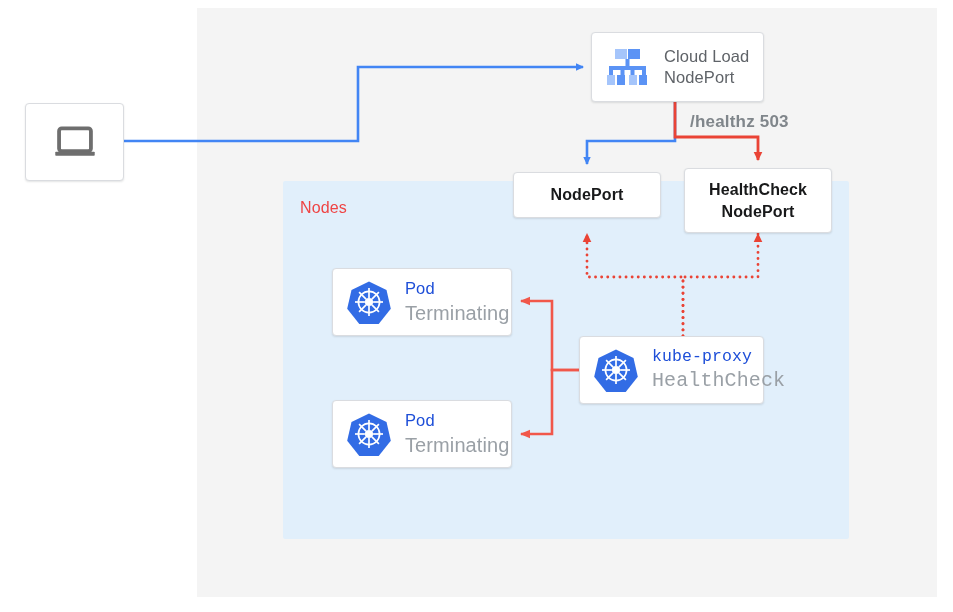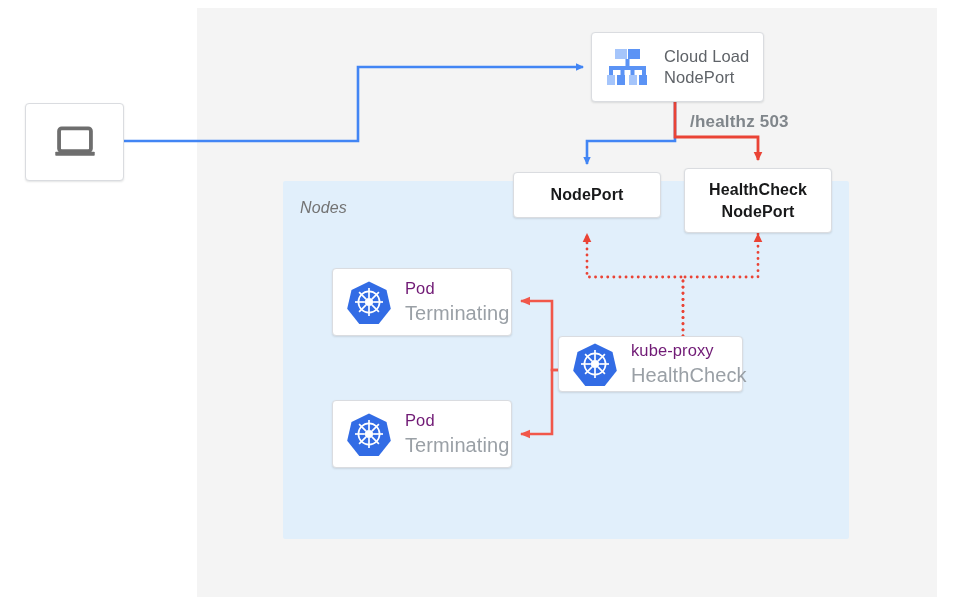--- a/index.html
+++ b/index.html
@@ -37,23 +37,22 @@
     width: 566px;
     height: 358px;
     background: #e1effb;
     border-radius: 2px;
   }
   #nodes-label {
     position: absolute;
     left: 300px;
     top: 199px;
     font-size: 16px;
-    color: #737373;
-    letter-spacing: .1px;
-    font-style: italic;
+    color: #ef4444;
+    letter-spacing: .1px;
   }
 
   
   .card {
     position: absolute;
     background: #ffffff;
     border: 1px solid #dadce0;
     border-radius: 4px;
     box-sizing: border-box;
     box-shadow: 0 1px 2px rgba(60,64,67,.14);
@@ -83,42 +82,42 @@
     display: block;
   }
   .card-text {
     margin-left: 14px;
     display: flex;
     flex-direction: column;
     justify-content: center;
   }
   .card-title {
     font-size: 16.5px;
-    color: #701a75;
+    color: #1d4ed8;
     line-height: 1.3;
     letter-spacing: .1px;
   }
   .card-title.muted {
     color: #5f6368;
   }
   .card-sub {
     font-size: 20px;
     color: #9aa0a6;
     line-height: 1.3;
     letter-spacing: .1px;
   }
 
   
   #client-card   { left: 25px;  top: 103px; width: 99px;  height: 78px; }
   #clb-card      { left: 591px; top: 32px;  width: 173px; height: 70px; }
   #nodeport-card { left: 513px; top: 172px; width: 148px; height: 46px; }
   #hcnodeport-card { left: 684px; top: 168px; width: 148px; height: 65px; }
   #pod1-card     { left: 332px; top: 268px; width: 180px; height: 68px; }
   #pod2-card     { left: 332px; top: 400px; width: 180px; height: 68px; }
-  #kubeproxy-card{ left: 558px; top: 336px; width: 185px; height: 56px; }
+  #kubeproxy-card{ left: 579px; top: 336px; width: 185px; height: 68px; font-family: Liberation Mono, monospace; }
 
   #client-card { display: flex; align-items: center; justify-content: center; }
 
   
   #wires {
     position: absolute;
     left: 0; top: 0;
     width: 953px; height: 612px;
     pointer-events: none;
   }

